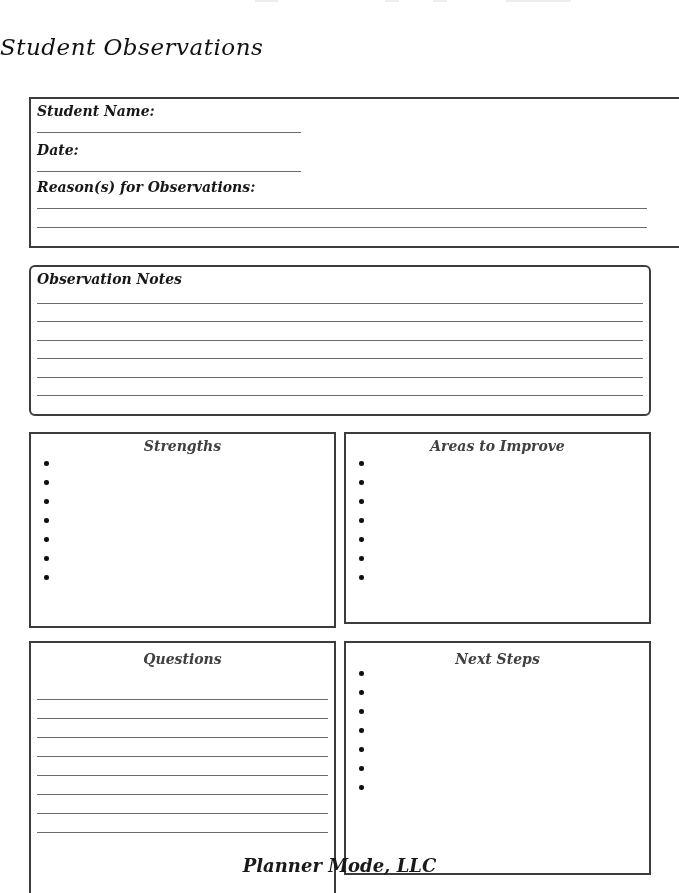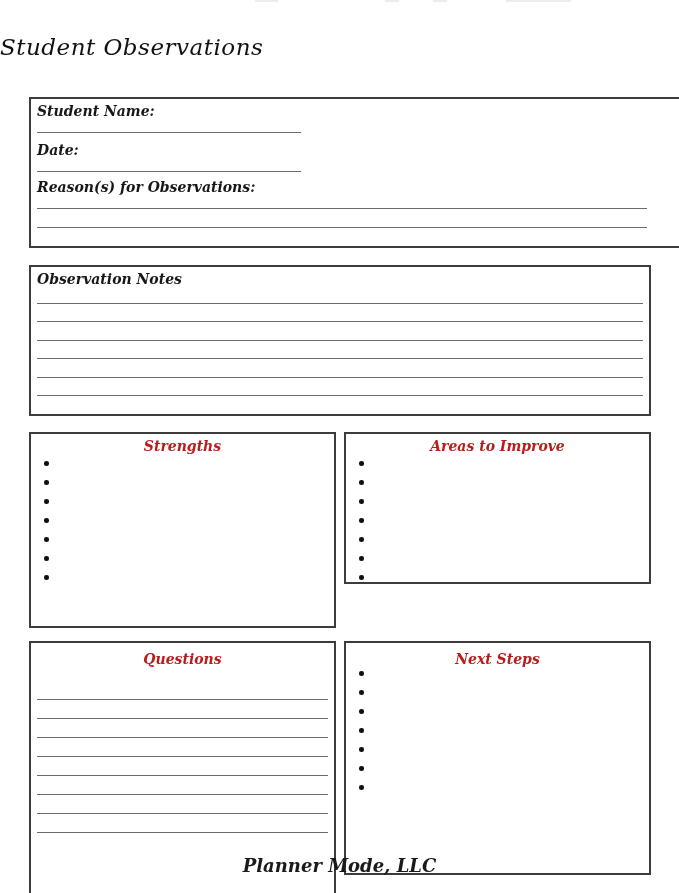--- a/index.html
+++ b/index.html
@@ -31,23 +31,23 @@
     letter-spacing: 0.5px;
     color: #111111;
   }
 
   .box {
     position: absolute;
     border: 2px solid #3c3c3c;
     background: #ffffff;
   }
   .box-info   { left: 29px; top: 97px;  width: 678px; height: 151px; padding-left: 10px; }
-  .box-notes  { left: 29px; top: 265px; width: 622px; height: 151px; }
+  .box-notes  { left: 29px; top: 265px; width: 622px; height: 151px; border-radius: 6px; }
   .box-strengths { left: 29px;  top: 432px; width: 307px; height: 196px; }
-  .box-areas     { left: 344px; top: 432px; width: 307px; height: 152px; }
+  .box-areas     { left: 344px; top: 432px; width: 307px; height: 192px; }
   .box-questions { left: 29px;  top: 641px; width: 307px; height: 254px; }
   .box-nextsteps { left: 344px; top: 641px; width: 307px; height: 234px; }
 
   .field-label {
     position: absolute;
     left: 6px;
     font-style: italic;
     font-weight: bold;
     font-size: 14px;
     color: #171717;
@@ -68,21 +68,21 @@
   .wl-reason-rows { position: absolute; left: 6px; top: 91px; width: 610px; }
   .wl-reason-rows .rule-row { height: 19px; border-bottom: 1.5px solid #6b6b6b; }
 
   .section-title {
     position: absolute;
     top: 4px; left: 0; width: 100%;
     text-align: center;
     font-style: italic;
     font-weight: bold;
     font-size: 14px;
-    color: #b91c1c;
+    color: #404040;
   }
   .title-left { text-align: left; left: 6px; width: auto; }
   .row4 .section-title { top: 8px; }
 
   .rules {
     position: absolute;
     left: 6px;
   }
   .rules .rule-row { border-bottom: 1.5px solid #6b6b6b; }
   .rules-notes { top: 18px; width: 606px; }

